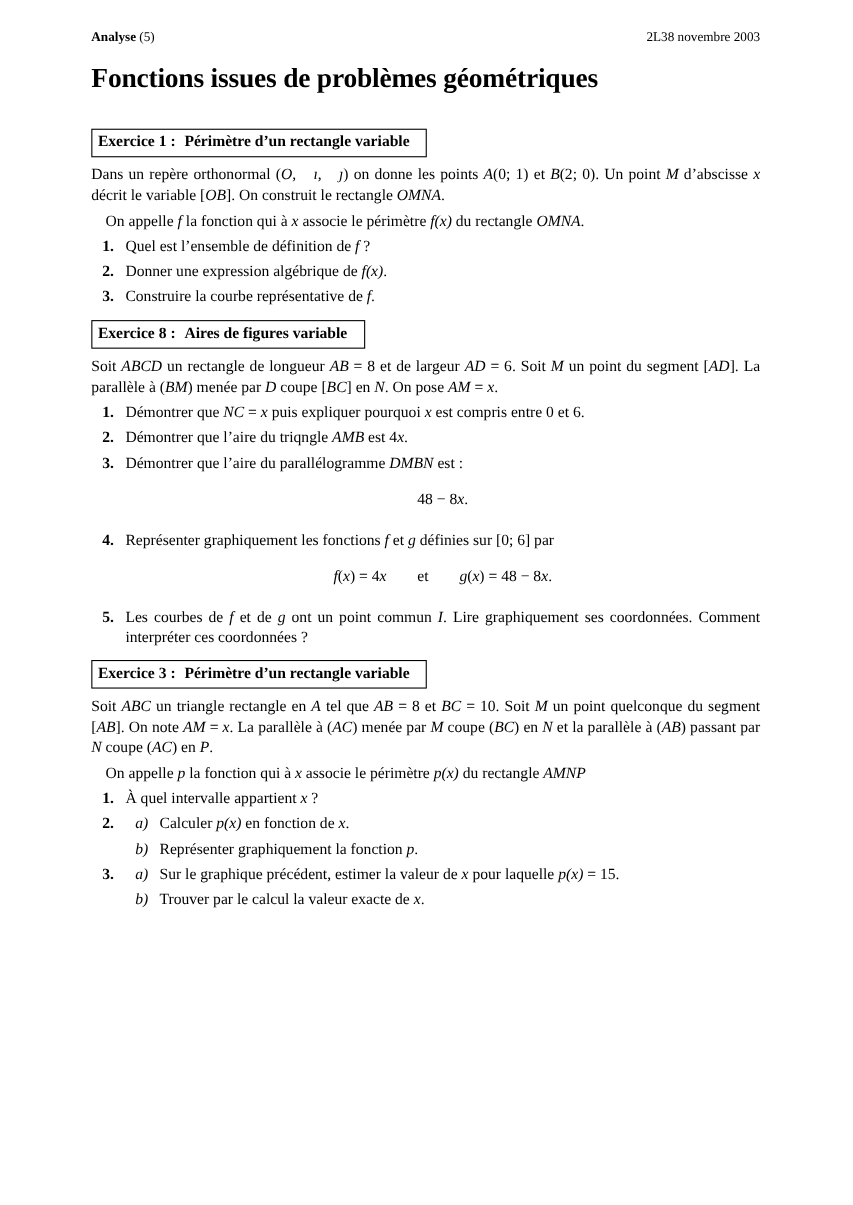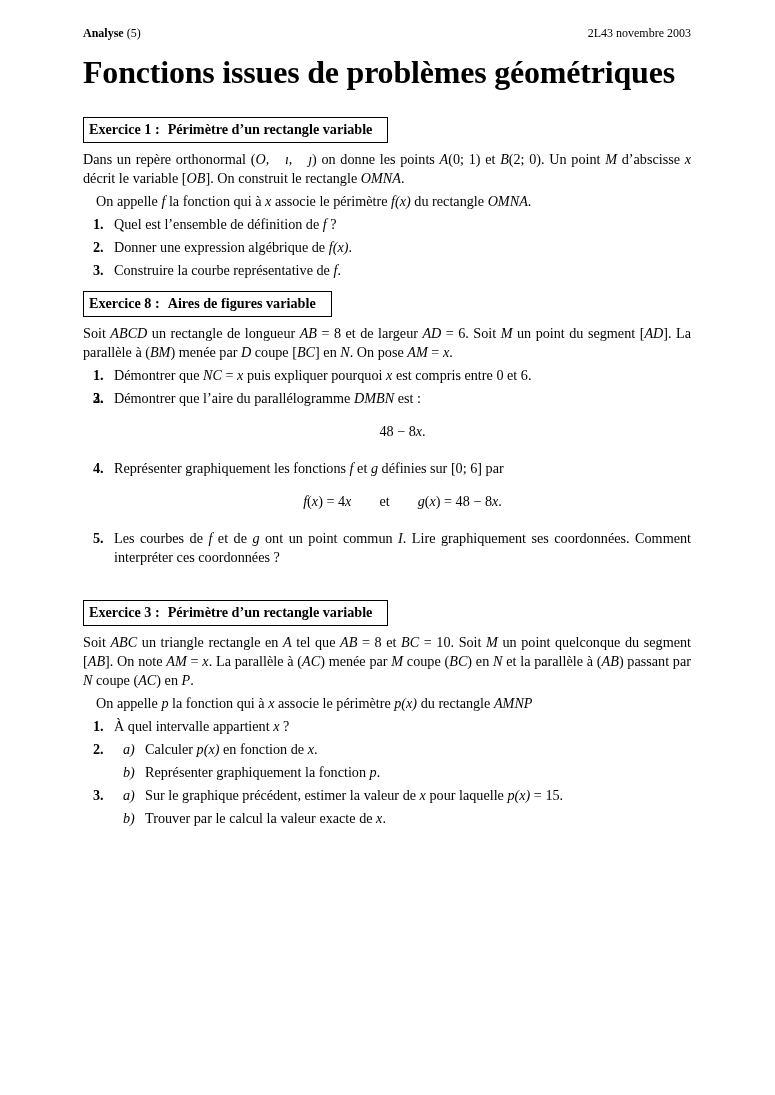--- a/index.html
+++ b/index.html
@@ -9,21 +9,21 @@
     color: #000; font-size: 14.2px; line-height: 19px;
   }
   .page { position: absolute; left: 83px; top: 0; width: 608px; }
   .header { position: absolute; top: 24px; left: 0; width: 608px; height: 18px; font-size: 12px; }
   .header .left { position: absolute; left: 0; top: 0; }
   .header .left b { font-weight: bold; }
   .header .right { position: absolute; right: 0; top: 0; }
   .header .right .cls { }
   .title {
     position: absolute; top: 52px; left: 0; width: 608px;
-    font-size: 32px; font-weight: bold; line-height: 40px; letter-spacing: -0.2px;
+    font-size: 25px; font-weight: bold; line-height: 40px; letter-spacing: -0.2px;
     white-space: nowrap;
   }
   .section { position: absolute; left: 0; width: 608px; }
   .ex-box {
     display: inline-block; border: 1px solid #000; padding: 2px 15px 3px 5px;
     font-weight: bold; font-size: 14.2px; line-height: 19px;
   }
   .ex-box .num { margin-right: 8px; }
   p { margin: 0; text-align: justify; }
   .para { margin-top: 7px; }
@@ -37,21 +37,21 @@
   .display { text-align: center; margin: 14px 0 18px 0; }
   .eq-sep { display: inline-block; width: 28px; }
 </style>
 </head>
 <body>
 
 <div class="page">
 
   <div class="header">
     <span class="left"><b>Analyse</b> <span>(5)</span></span>
-    <span class="right"><span class="cls">2L</span><span>43 novembre 2003</span></span>
+    <span class="right"><span class="cls">2L</span><span>38 novembre 2003</span></span>
   </div>
 
   <div class="title">Fonctions issues de problèmes géométriques</div>
 
   <div class="section" style="top:117px;">
     <div class="ex-box">
       <span class="num">Exercice 1 :</span><span>Périmètre d’un rectangle variable</span>
     </div>
     <p class="para"><span>Dans un repère orthonormal (</span><i>O, ⃗ı, ⃗ȷ</i><span>) on donne les points </span><i>A</i><span>(0; 1) et </span><i>B</i><span>(2; 0). Un point </span><i>M</i><span> d’abscisse </span><i>x</i><span> décrit le variable [</span><i>OB</i><span>]. On construit le rectangle </span><i>OMNA</i><span>.</span></p>
     <p class="para2"><span>On appelle </span><i>f</i><span> la fonction qui à </span><i>x</i><span> associe le périmètre </span><i>f(x)</i><span> du rectangle </span><i>OMNA</i><span>.</span></p>
@@ -62,21 +62,21 @@
     </ol>
   </div>
 
   <div class="section" style="top:291px;">
     <div class="ex-box">
       <span class="num">Exercice 8 :</span><span>Aires de figures variable</span>
     </div>
     <p class="para">Soit <i>ABCD</i> un rectangle de longueur <i>AB</i> = 8 et de largeur <i>AD</i> = 6. Soit <i>M</i> un point du segment [<i>AD</i>]. La parallèle à (<i>BM</i>) menée par <i>D</i> coupe [<i>BC</i>] en <i>N</i>. On pose <i>AM</i> = <i>x</i>.</p>
     <ol>
       <li><span class="n">1.</span><span>Démontrer que <i>NC</i> = <i>x</i> puis expliquer pourquoi <i>x</i> est compris entre 0 et 6.</span></li>
-      <li><span class="n">2.</span></li>
+      <li><span class="n">2.</span><span>Démontrer que l’aire du triqngle <i>AMB</i> est 4<i>x</i>.</span></li>
       <li><span class="n">3.</span><span>Démontrer que l’aire du parallélogramme <i>DMBN</i> est :</span>
         <div class="display">48 − 8<i>x</i>.</div>
       </li>
       <li><span class="n">4.</span><span>Représenter graphiquement les fonctions <i>f</i> et <i>g</i> définies sur [0; 6] par</span>
         <div class="display"><span><i>f</i>(<i>x</i>) = 4<i>x</i></span><span class="eq-sep"></span><span>et</span><span class="eq-sep"></span><span><i>g</i>(<i>x</i>) = 48 − 8<i>x</i>.</span></div>
       </li>
       <li><span class="n">5.</span><span>Les courbes de <i>f</i> et de <i>g</i> ont un point commun <i>I</i>. Lire graphiquement ses coordonnées. Comment interpréter ces coordonnées ?</span></li>
     </ol>
   </div>
 

